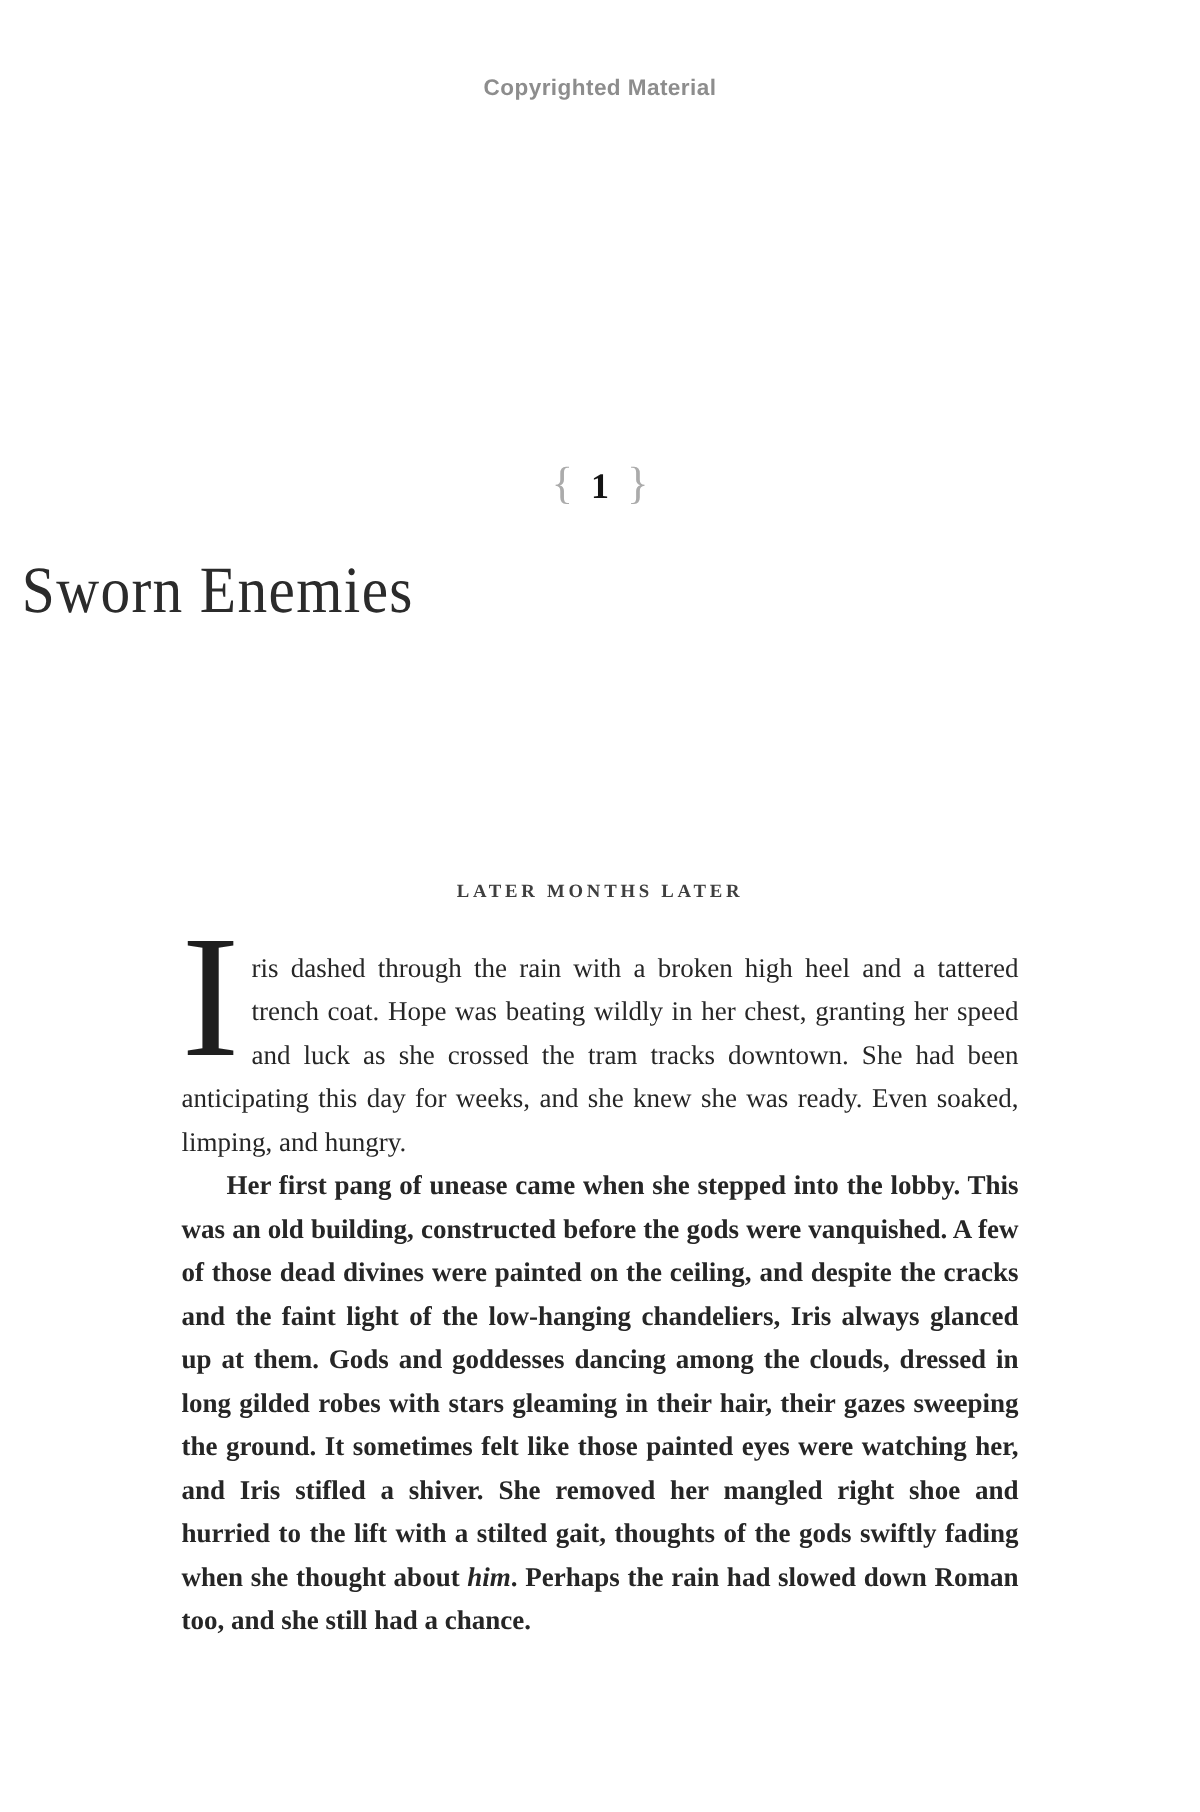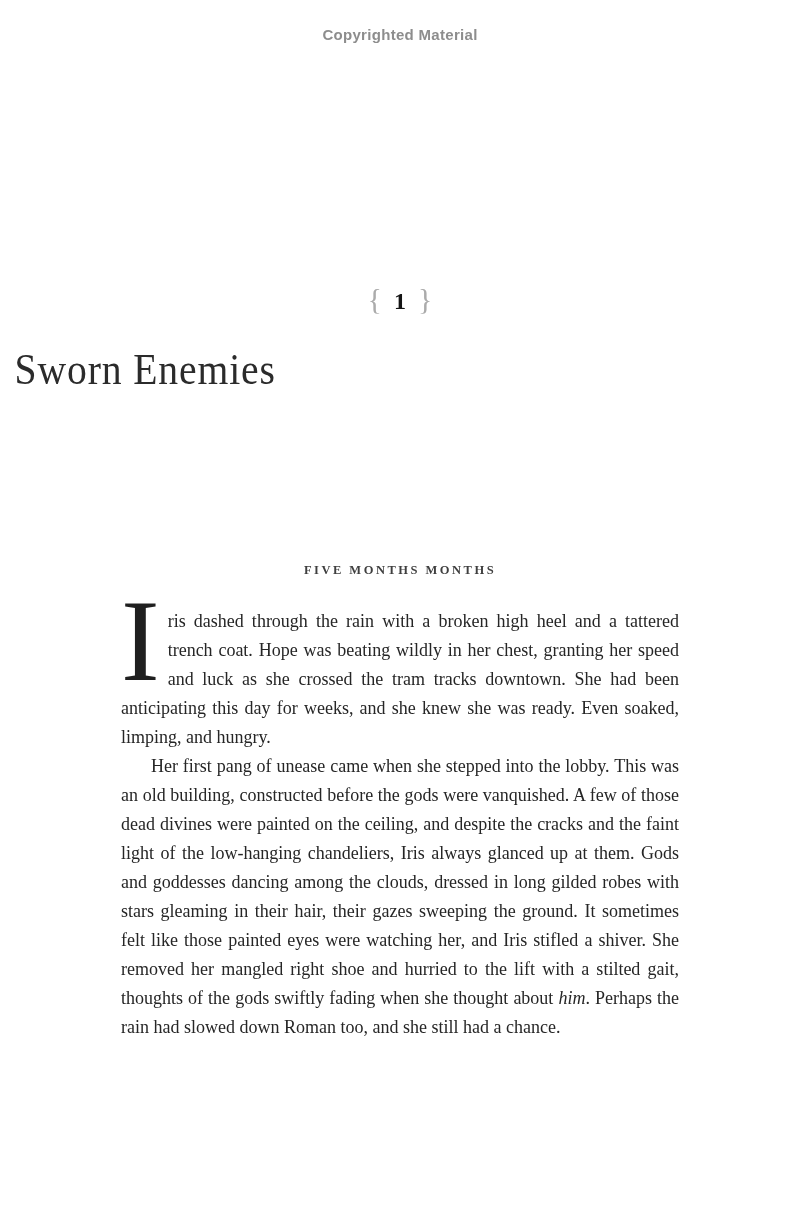--- a/index.html
+++ b/index.html
@@ -7,20 +7,21 @@
     padding: 0;
     background: #ffffff;
   }
   .page {
     position: relative;
     width: 800px;
     height: 1104px;
     background: #ffffff;
     overflow: hidden;
     font-family: "Liberation Serif", serif;
+    margin-top: 24px;
   }
   .copyright {
     position: absolute;
     left: 0;
     width: 100%;
     text-align: center;
     font-family: "Liberation Sans", sans-serif;
     font-weight: bold;
     font-size: 15px;
     letter-spacing: 0.3px;
@@ -92,20 +93,21 @@
     line-height: 29px;
     color: #262626;
     text-align: justify;
   }
   .body-text p {
     margin: 0;
     padding: 0;
   }
   .body-text p.indent {
     text-indent: 30px;
+    font-weight: bold;
   }
   .dropcap {
     float: left;
     font-size: 116px;
     line-height: 68px;
     margin: 0 8px 0 0;
     color: #1f1f1f;
   }
   .ital { font-style: italic; }
 </style>
@@ -119,21 +121,21 @@
   <div class="chapter-mark">
     <span class="brace">{</span>
     <span class="number">1</span>
     <span class="brace">}</span>
   </div>
 
   <div class="chapter-title">
     <span class="title-text">Sworn Enemies</span>
   </div>
 
-  <div class="section-label">FIVE MONTHS MONTHS</div>
+  <div class="section-label">LATER MONTHS LATER</div>
 
   <div class="body-text">
     <p>
       <span class="dropcap">I</span><span>ris dashed through the rain with a broken high heel and a tattered trench coat. Hope was beating wildly in her chest, granting her speed and luck as she crossed the tram tracks downtown. She had been anticipating this day for weeks, and she knew she was ready. Even soaked, limping, and hungry.</span>
     </p>
     <p class="indent">
       <span>Her first pang of unease came when she stepped into the lobby. This was an old building, constructed before the gods were vanquished. A few of those dead divines were painted on the ceiling, and despite the cracks and the faint light of the low-hanging chandeliers, Iris always glanced up at them. Gods and goddesses dancing among the clouds, dressed in long gilded robes with stars gleaming in their hair, their gazes sweeping the ground. It sometimes felt like those painted eyes were watching her, and Iris stifled a shiver. She removed her mangled right shoe and hurried to the lift with a stilted gait, thoughts of the gods swiftly fading when she thought about </span><span class="ital">him</span><span>. Perhaps the rain had slowed down Roman too, and she still had a chance.</span>
     </p>
   </div>
 

